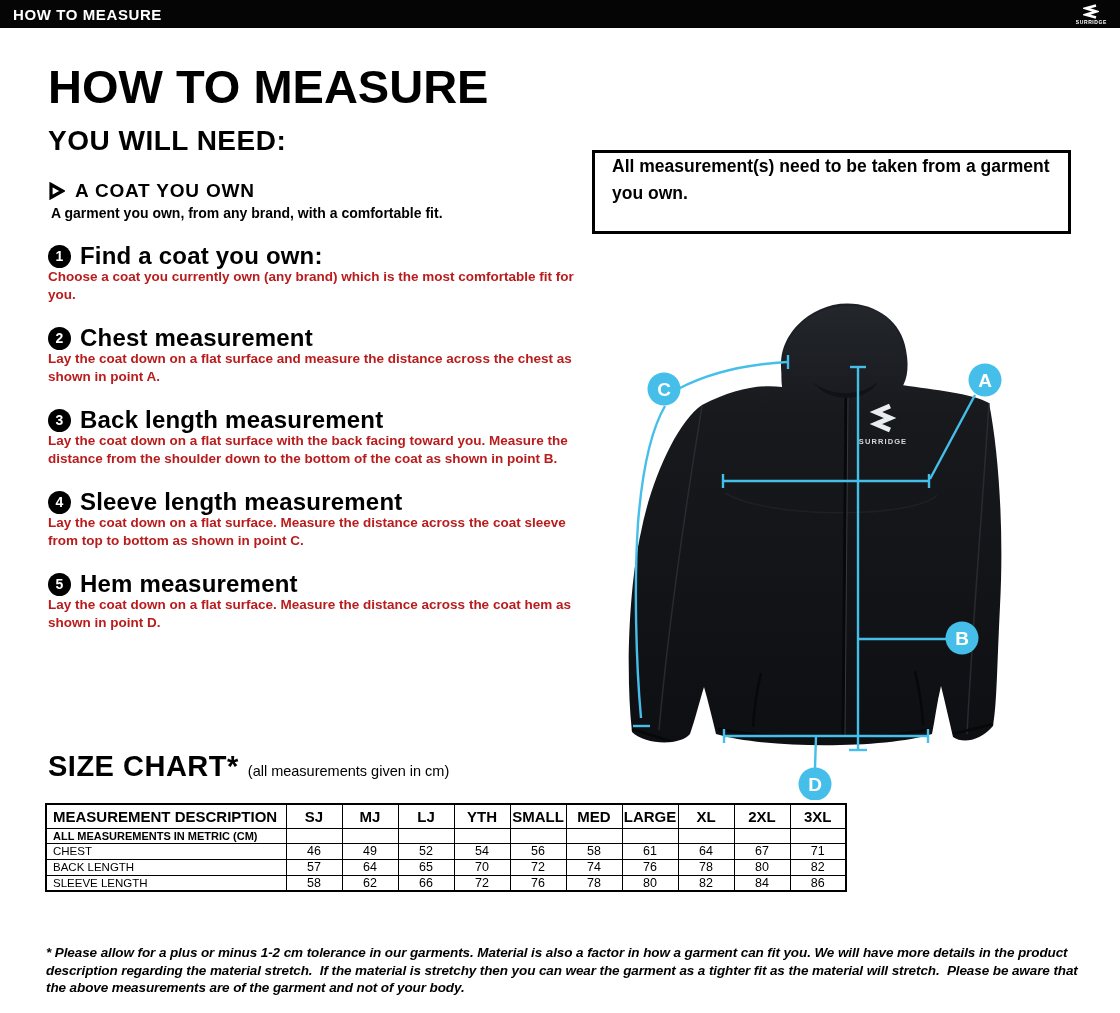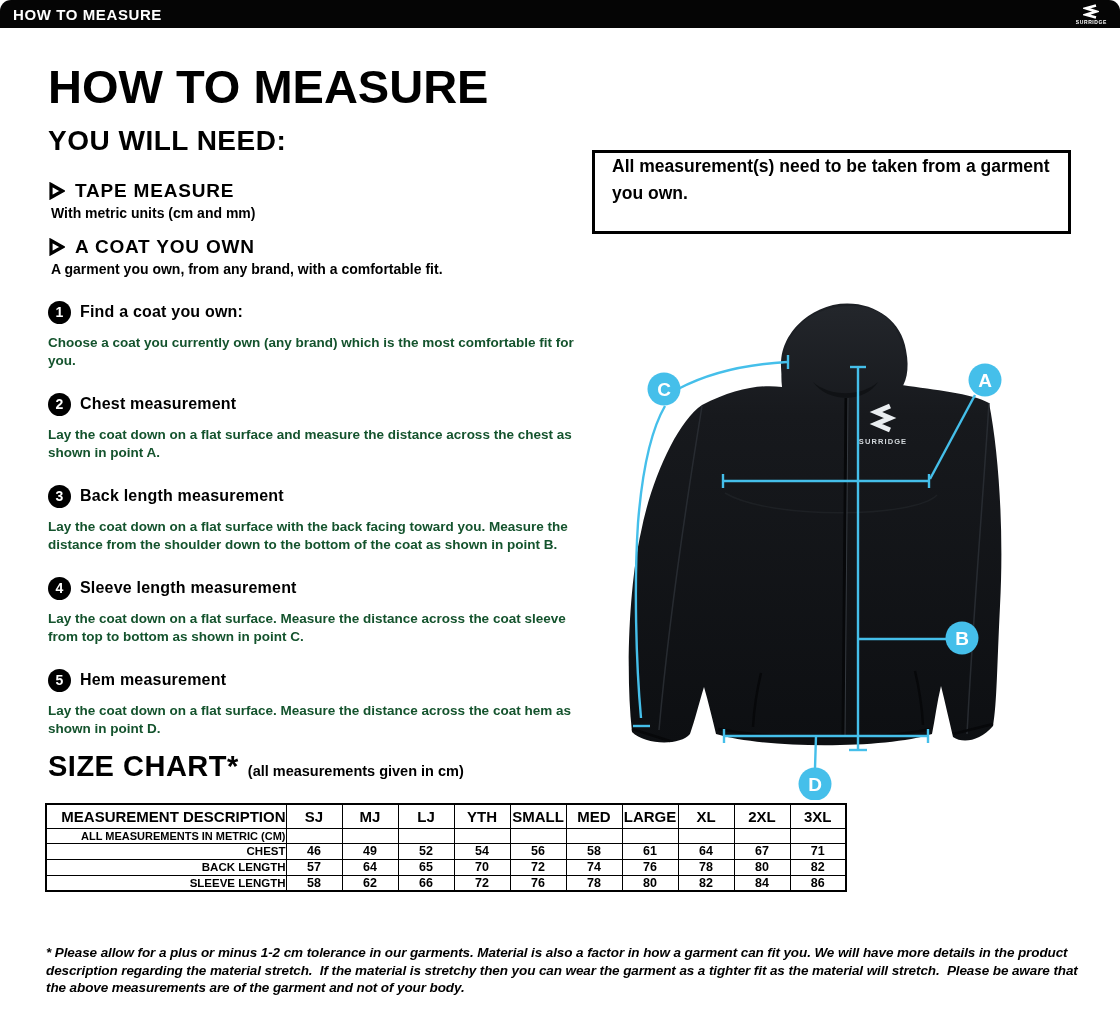--- a/index.html
+++ b/index.html
@@ -1,19 +1,19 @@
 <!DOCTYPE html>
 <html><head>
 <meta charset="utf-8">
 <style>
   * { box-sizing: border-box; }
   html,body { margin:0; padding:0; background:#ffffff; }
   .canvas {
     position:relative; width:1120px; height:1013px; background:#ffffff;
-    font-family:"Liberation Sans", sans-serif; color:#000; overflow:hidden;border-radius:11px;
+    font-family:"Liberation Sans", sans-serif; color:#000; overflow:hidden;
   }
 
   
   .topbar {
     position:absolute; top:0; left:0; width:1120px; height:28px;
     background:#050505; display:flex; align-items:center;
     justify-content:space-between; padding:0 13px;
   }
   .topbar-title { color:#fff; font-weight:bold; font-size:15px; letter-spacing:.6px; }
   .topbar-logo { display:flex; flex-direction:column; align-items:center; line-height:1; padding-top:1px; }
@@ -30,47 +30,47 @@
   .need-label { font-size:19px; font-weight:bold; letter-spacing:.8px; line-height:20px; }
   .need-desc { font-size:14px; font-weight:bold; margin-top:4px; padding-left:3px; line-height:16px; }
 
   .step { margin-top:23px; }
   .step-head { display:flex; align-items:center; gap:9px; height:24px; }
   .step-num {
     width:23px; height:23px; border-radius:50%; background:#000; color:#fff;
     font-size:14px; font-weight:bold; display:flex; align-items:center;
     justify-content:center; flex:0 0 auto;
   }
-  .step-title { font-size:16px; font-weight:bold; letter-spacing:.2px; }
-  .step-body { font-size:13.5px; font-weight:bold; line-height:17.5px; margin-top:10px; color:#14532d; }
+  .step-title { font-size:24px; font-weight:bold; letter-spacing:.2px; }
+  .step-body { font-size:13.5px; font-weight:bold; line-height:17.5px; margin-top:0; color:#b91c1c; }
 
   
   .note-box {
     position:absolute; left:592px; top:150px; width:479px; height:84px;
     border:3px solid #000; display:flex; padding:0 17px;
     font-size:17.5px; font-weight:bold; line-height:27px;
   }
 
   
   .diagram { position:absolute; left:585px; top:288px; width:490px; height:512px; }
 
   
   .size-chart-head { position:absolute; left:48px; top:750px; display:flex; align-items:baseline; gap:9px; }
   .size-chart-title { font-size:29px; font-weight:bold; letter-spacing:.5px; }
-  .size-chart-sub { font-size:14.5px; font-weight:bold; }
+  .size-chart-sub { font-size:14.5px; font-weight:normal; }
 
   table.size-table {
     position:absolute; left:45px; top:803px; width:801px;
     border-collapse:collapse; table-layout:fixed; border:2.5px solid #000;
   }
   .size-table th, .size-table td { border:1.5px solid #000; padding:0; text-align:center; overflow:hidden; white-space:nowrap; }
   .size-table th { font-size:15px; font-weight:bold; height:24px; }
-  .size-table th.desc, .size-table td.desc { text-align:right; padding-left:6px; }
+  .size-table th.desc, .size-table td.desc { text-align:left; padding-left:6px; }
   .size-table tr.metric td { height:15px; font-size:11px; font-weight:bold; }
-  .size-table tr.data td { height:16px; font-size:12.5px; font-weight:bold; }
+  .size-table tr.data td { height:16px; font-size:12.5px; font-weight:normal; }
   .size-table tr.data td.desc { font-size:11.5px; }
 
   
   .footnote {
     position:absolute; left:46px; top:944px; width:1038px;
     font-size:13.5px; font-weight:bold; font-style:italic; line-height:17.5px;
     letter-spacing:-0.1px; white-space:pre-wrap;
   }
 </style>
 </head>
@@ -85,29 +85,20 @@
         <polyline points="13,1.5 3,4.3 13,7.5 3,10.7 13,13.5" fill="none" stroke="#ffffff" stroke-width="2.6"></polyline>
       </svg>
       <span class="brand-text">SURRIDGE</span>
     </div>
   </div>
 
   <div class="left">
     <h1 class="main-title">HOW TO MEASURE</h1>
     <div class="subtitle">YOU WILL NEED:</div>
 
-    <div class="need">
-      <div class="need-row">
-        <svg width="17" height="18" viewBox="0 0 17 18">
-          <polygon points="3,2.5 14.5,9 3,15.5" fill="#ffffff" stroke="#000000" stroke-width="3.2"></polygon>
-        </svg>
-        <span class="need-label">TAPE MEASURE</span>
-      </div>
-      <div class="need-desc">With metric units (cm and mm)</div>
-    </div>
 
     <div class="need">
       <div class="need-row">
         <svg width="17" height="18" viewBox="0 0 17 18">
           <polygon points="3,2.5 14.5,9 3,15.5" fill="#ffffff" stroke="#000000" stroke-width="3.2"></polygon>
         </svg>
         <span class="need-label">A COAT YOU OWN</span>
       </div>
       <div class="need-desc">A garment you own, from any brand, with a comfortable fit.</div>
     </div>

